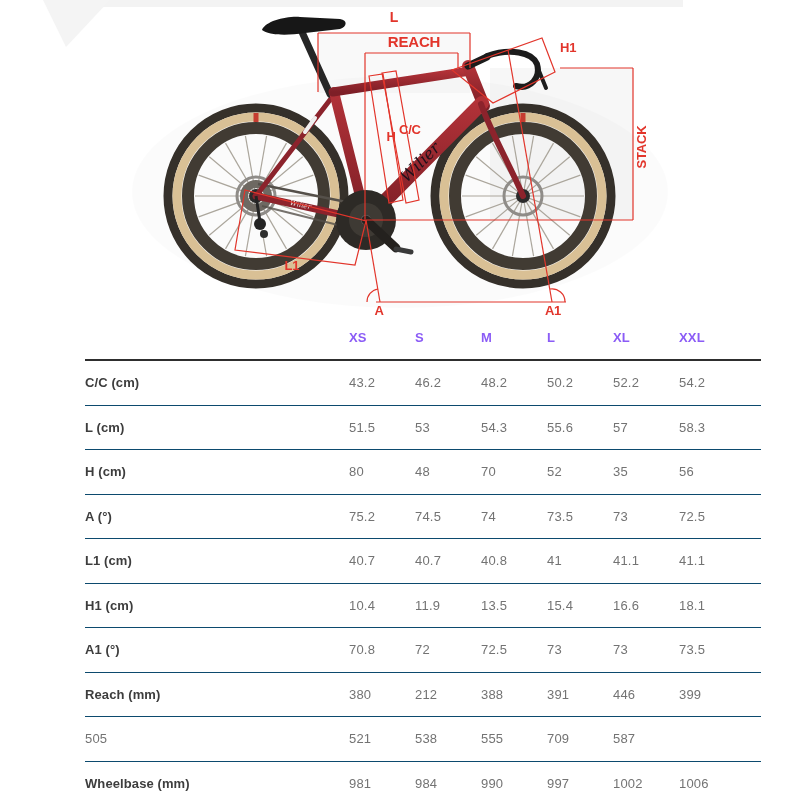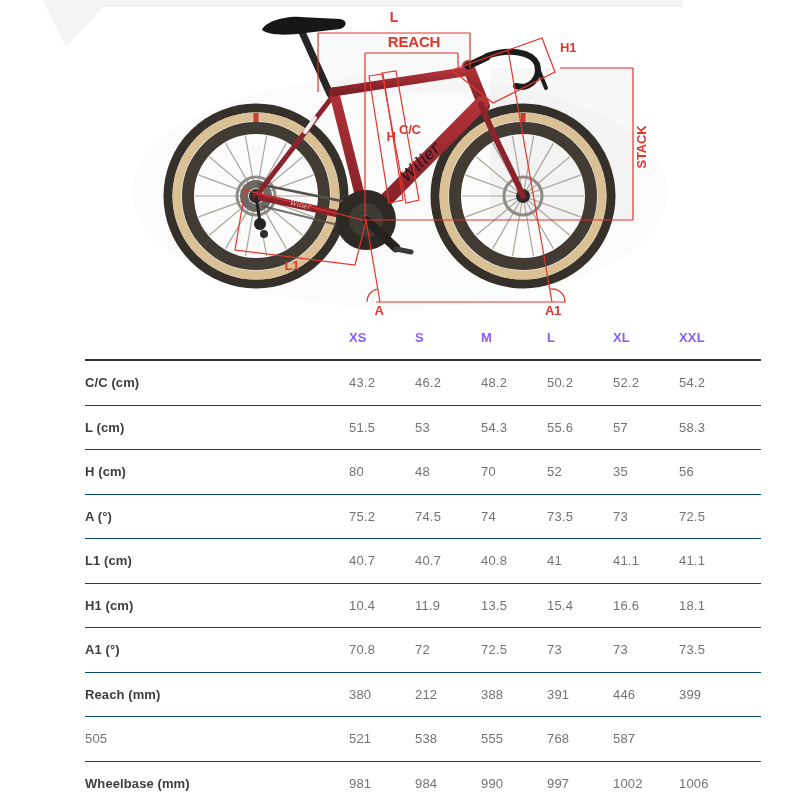--- a/index.html
+++ b/index.html
@@ -241,21 +241,21 @@
           <div class="td value">388</div>
           <div class="td value">391</div>
           <div class="td value">446</div>
           <div class="td value">399</div>
         </div>
         <div class="tr">
           <div class="td value">505</div>
           <div class="td value">521</div>
           <div class="td value">538</div>
           <div class="td value">555</div>
-          <div class="td value">768</div>
+          <div class="td value">709</div>
           <div class="td value">587</div>
         </div>
         <div class="tr">
           <div class="td label">Wheelbase (mm)</div>
           <div class="td value">981</div>
           <div class="td value">984</div>
           <div class="td value">990</div>
           <div class="td value">997</div>
           <div class="td value">1002</div>
           <div class="td value">1006</div>

